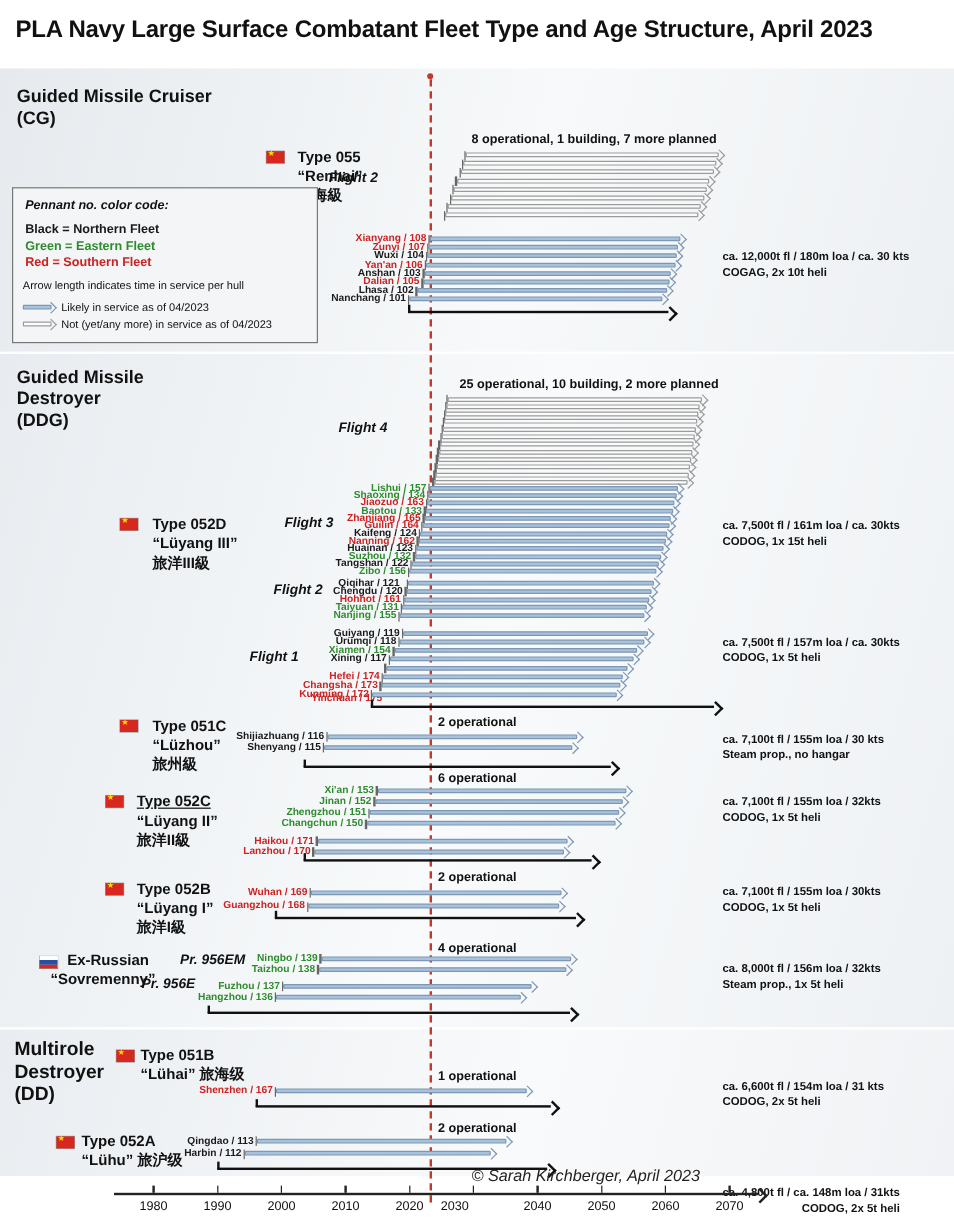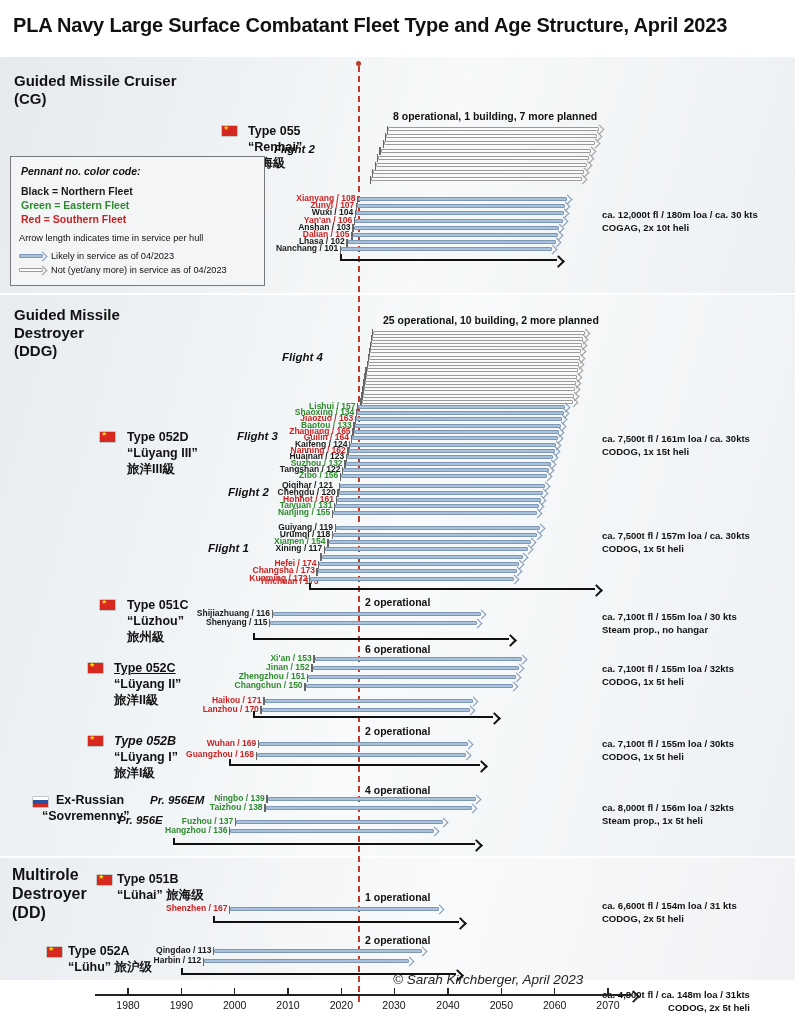--- a/index.html
+++ b/index.html
@@ -458,21 +458,21 @@
         </div>
         <div class="baseline" style="left: 253.333px; top: 716px; width: 240px;">
           <div class="tick"></div>
           <div class="head"></div>
         </div>
       </div>
       <div>
         <div class="flag china" style="left: 88px; top: 736px;">
           <div class="star">★</div>
         </div>
-        <div class="class-label" style="left: 114px; top: 733px; font-style: italic;">Type 052B</div>
+        <div class="class-label" style="left: 114px; top: 733px;">Type 052B</div>
         <div class="class-label" style="left: 114px; top: 749px;">“Lüyang I”</div>
         <div class="class-label" style="left: 114px; top: 765px;">旅洋I級</div>
         <div class="count-note" style="left: 365px; top: 725px;">2 operational</div>
         <div class="spec" style="left: 602px; top: 737px;">
           <div>ca. 7,100t fl / 155m loa / 30kts</div>
           <div>CODOG, 1x 5t heli</div>
         </div>
         <div class="ship-label" style="left: 56.2px; top: 738.5px; color: rgb(204, 34, 34); padding-right: 3px;">Wuhan / 169</div>
         <div class="arrow in-service" style="left: 259.2px; top: 741.5px; width: 209.067px;">
           <div class="tail"></div>
@@ -582,21 +582,21 @@
       <div class="axis-tick-label" style="left: 106px; top: 999px;">1980</div>
       <div class="axis-tick" style="left: 180.583px; top: 988px;"></div>
       <div class="axis-tick-label" style="left: 159.333px; top: 999px;">1990</div>
       <div class="axis-tick" style="left: 233.917px; top: 988px;"></div>
       <div class="axis-tick-label" style="left: 212.667px; top: 999px;">2000</div>
       <div class="axis-tick" style="left: 287.25px; top: 988px;"></div>
       <div class="axis-tick-label" style="left: 266px; top: 999px;">2010</div>
       <div class="axis-tick" style="left: 340.583px; top: 988px;"></div>
       <div class="axis-tick-label" style="left: 319.333px; top: 999px;">2020</div>
       <div class="axis-tick" style="left: 393.917px; top: 988px;"></div>
-      <div class="axis-tick-label" style="left: 372px; top: 999px; text-align: center;">2030</div>
+      <div class="axis-tick-label" style="left: 357px; top: 999px; text-align: center;">2030</div>
       <div class="axis-tick" style="left: 447.25px; top: 988px;"></div>
       <div class="axis-tick-label" style="left: 426px; top: 999px;">2040</div>
       <div class="axis-tick" style="left: 500.583px; top: 988px;"></div>
       <div class="axis-tick-label" style="left: 479.333px; top: 999px;">2050</div>
       <div class="axis-tick" style="left: 553.917px; top: 988px;"></div>
       <div class="axis-tick-label" style="left: 532.667px; top: 999px;">2060</div>
       <div class="axis-tick" style="left: 607.25px; top: 988px;"></div>
       <div class="axis-tick-label" style="left: 586px; top: 999px;">2070</div>
     </div>
 

